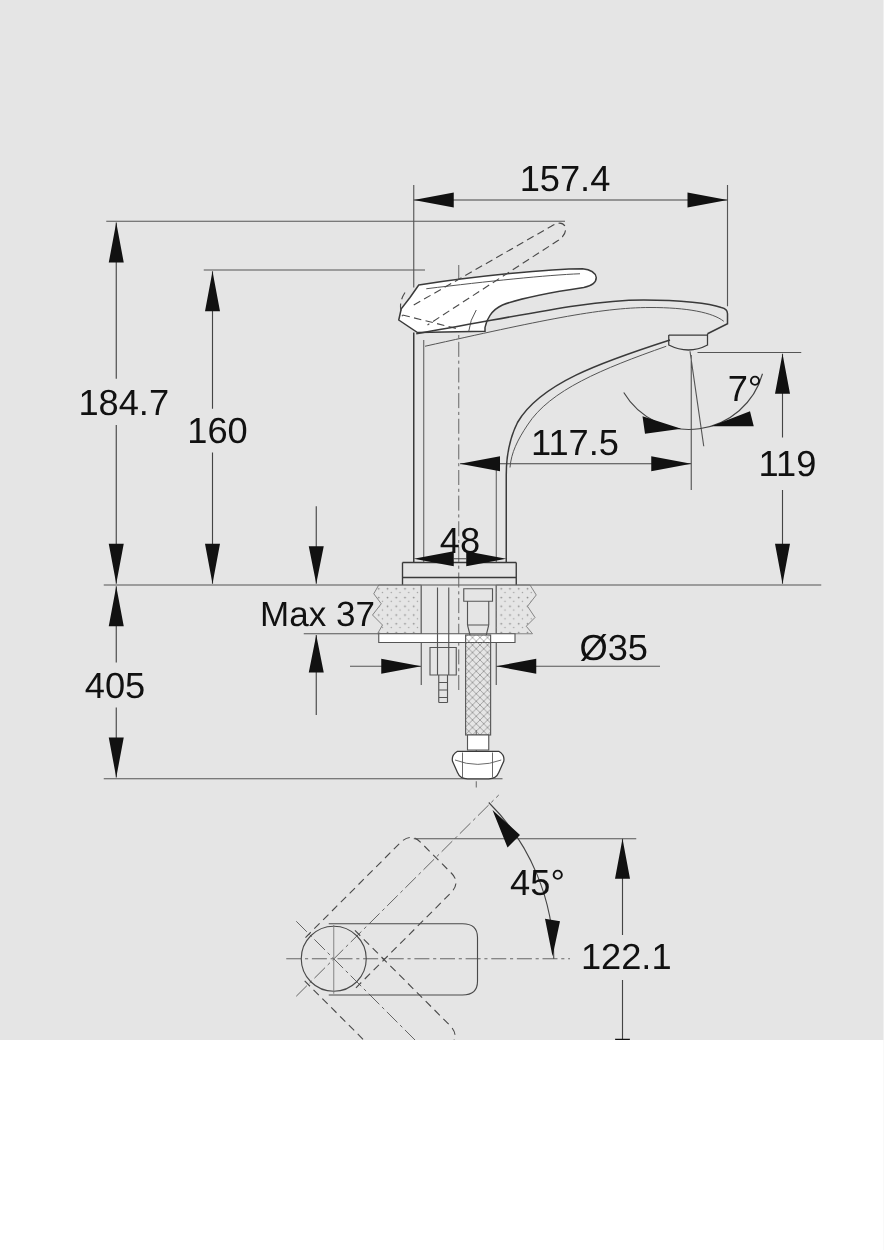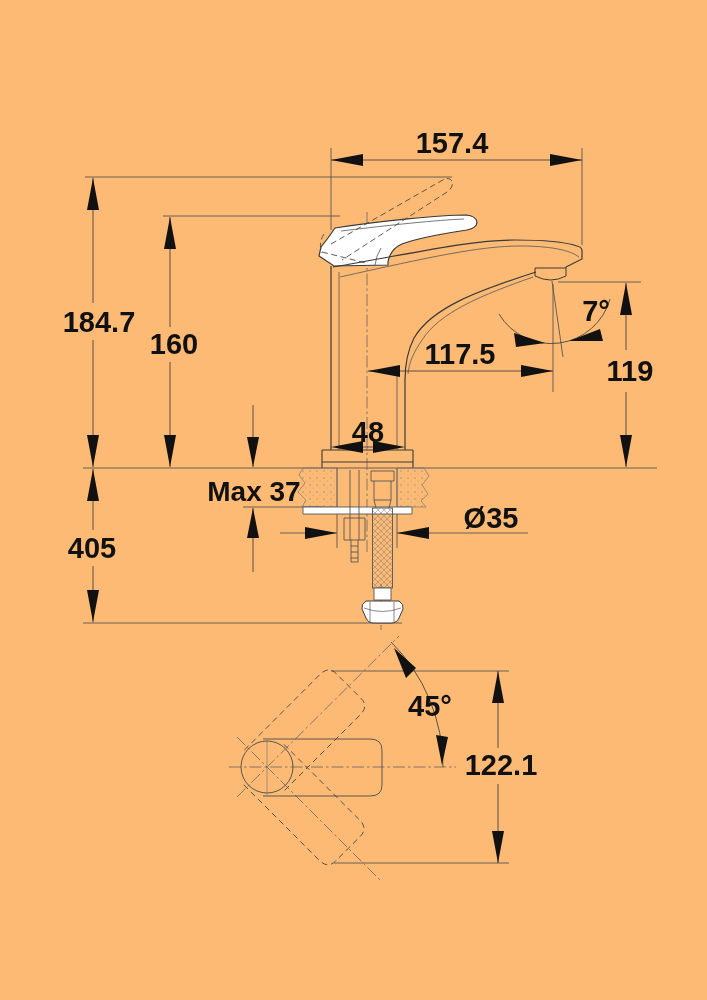--- a/index.html
+++ b/index.html
@@ -1,17 +1,17 @@
 <!DOCTYPE html>
 <html><head>
 <meta charset="utf-8">
 <style>
   html,body{margin:0;padding:0;background:#fff;}
-  .canvas{position:relative;width:707px;height:1000px;background:#fdba74;overflow:hidden;
-          font-family:"Liberation Sans", sans-serif;font-weight:bold;}
+  .canvas{position:relative;width:707px;height:832px;background:#e5e5e5;overflow:hidden;
+          font-family:"Liberation Sans", sans-serif;}
   svg{display:block;}
   .dim{font-family:"Liberation Sans", sans-serif;font-size:29px;fill:#111;}
   .dim-sm{font-family:"Liberation Sans", sans-serif;font-size:28px;fill:#111;}
 </style>
 </head>
 <body>
 
 <div class="canvas">
 <svg viewBox="0 0 707 1000" width="707" height="1000">
 

